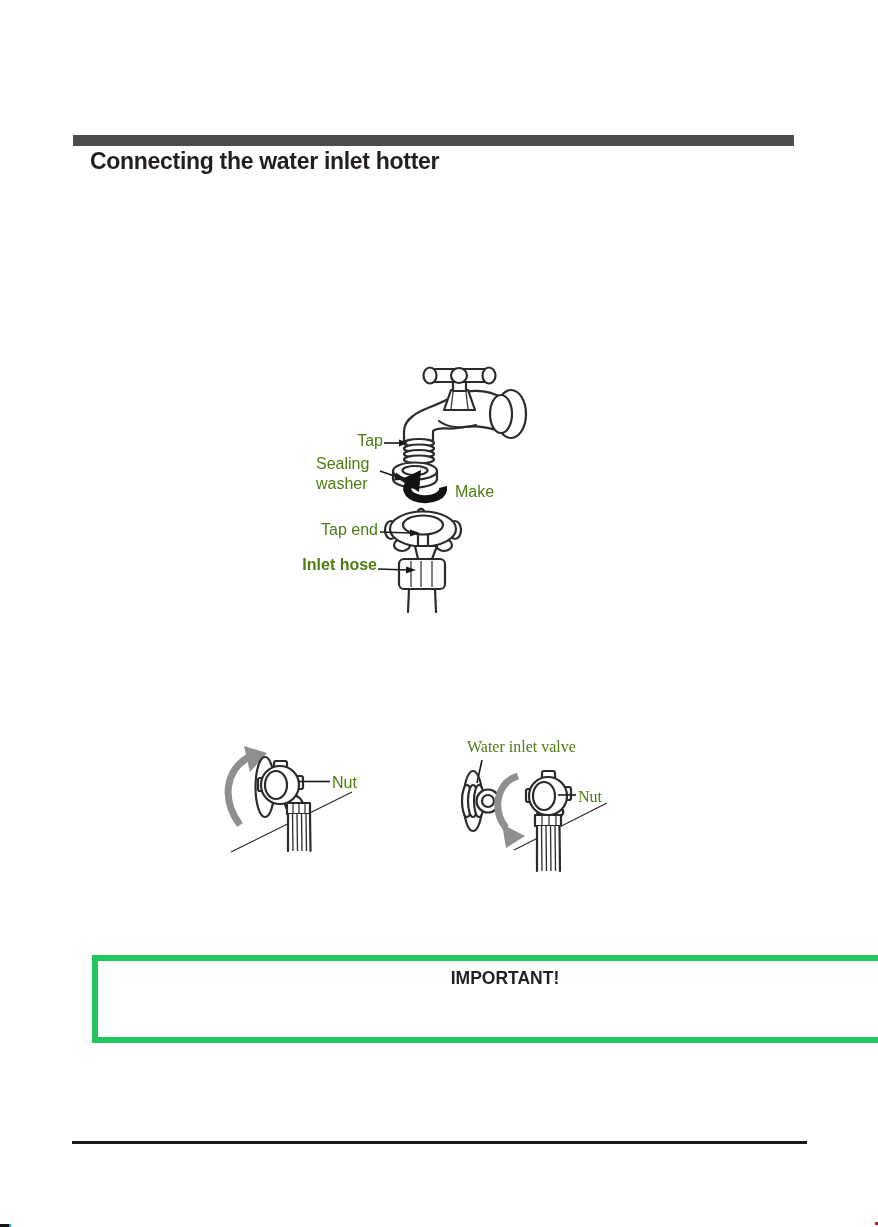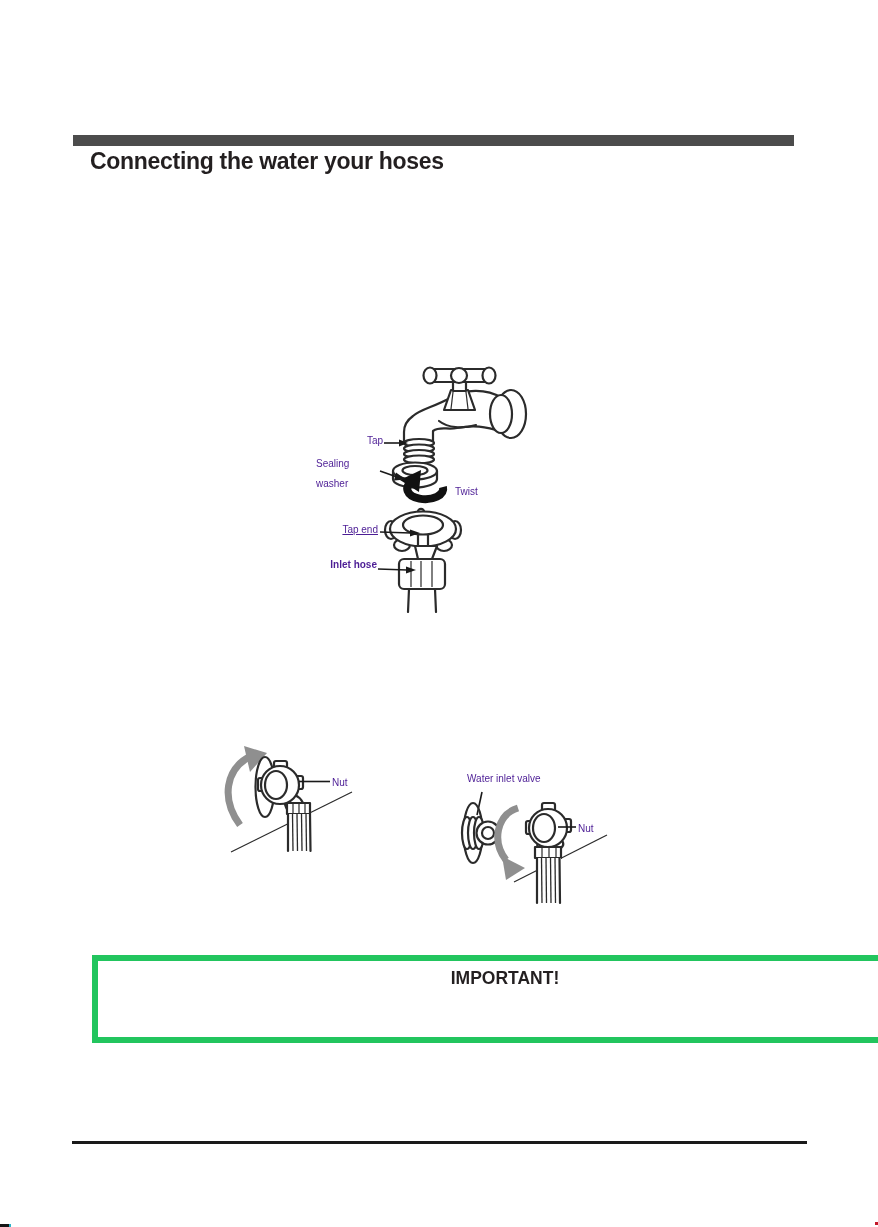--- a/index.html
+++ b/index.html
@@ -10,28 +10,28 @@
   }
   .accent-bar{position:absolute;left:73px;top:135px;width:721px;height:11px;background:#4c4c4c;}
   .page-title{
     position:absolute;left:90px;top:148px;margin:0;
     font-size:23px;font-weight:bold;letter-spacing:-0.3px;white-space:nowrap;
   }
   .diagram{position:absolute;}
   .diagram svg{position:absolute;left:0;top:0;display:block;}
   .diagram-tap{left:280px;top:358px;width:290px;height:255px;}
   .diagram-loosen{left:215px;top:735px;width:180px;height:130px;}
-  .diagram-tighten{left:430px;top:758px;width:215px;height:152px;}
+  .diagram-tighten{left:430px;top:726px;width:215px;height:152px;font-family:Liberation Serif, serif;}
   .dlabel{
-    position:absolute;font-size:10px;line-height:19px;white-space:nowrap;color:#4c1d95;
+    position:absolute;font-size:16px;line-height:19px;white-space:nowrap;color:#4d7c0f;
   }
   .lbl-tap{right:187px;top:73px;}
   .lbl-washer{right:192px;top:96px;width:62px;white-space:normal;text-align:left;line-height:20px;}
   .lbl-twist{left:175px;top:124px;}
-  .lbl-tapend{right:192px;top:162px;text-decoration:underline;}
+  .lbl-tapend{right:192px;top:162px;}
   .lbl-inlethose{right:193px;top:197px;font-weight:bold;}
   .lbl-nut-left{left:117px;top:38px;}
   .lbl-valve{left:37px;top:11px;}
   .lbl-nut-right{left:148px;top:61px;}
   .important-box{
     position:absolute;left:92px;top:955px;width:826px;height:88px;
     border:6px solid #22c55e;box-sizing:border-box;
   }
   .important-title{text-align:center;font-weight:bold;font-size:17.5px;margin:7px 0 0 0;}
   .important-line{font-size:17.5px;margin:5px 0 0 27px;letter-spacing:-0.1px;}
@@ -50,21 +50,21 @@
   svg .gray-arrow{stroke:#8f8f8f;stroke-width:7;fill:none;stroke-linecap:butt;}
   svg .gray-head{fill:#8f8f8f;stroke:none;}
   svg .black-arc{stroke:#111111;stroke-width:8;fill:none;stroke-linecap:butt;}
   svg .black-head{fill:#111111;stroke:none;}
   svg .white-under{fill:#ffffff;stroke:none;}
 </style>
 </head>
 <body style="color: rgb(35, 31, 32);">
 
 <div class="accent-bar" style="background: rgb(76, 76, 76);"></div>
-<h1 class="page-title">Connecting the water your hoses</h1>
+<h1 class="page-title">Connecting the water inlet hotter</h1>
 
 <div class="diagram diagram-tap">
   <svg width="290" height="255" viewBox="0 0 290 255">
 
     <g>
       <path class="ink" d="M222 40 C206 30 184 31 170 40 C154 49 141 51 133 58 C126 63 124 68 124 74 L124 83 L153 83 L153 73 C160 68 167 72 177 70 C193 67 205 68 222 74 Z"></path>
       <path class="ink-none" d="M196 67 C182 71 168 70 159 63"></path>
       <ellipse class="ink" cx="231" cy="56" rx="15" ry="24"></ellipse>
       <ellipse class="ink" cx="221" cy="56" rx="11" ry="19"></ellipse>
       <path class="ink" d="M164 52 L171 32 L188 32 L195 52 Z"></path>
@@ -125,21 +125,21 @@
       <line class="leader" x1="100" y1="113" x2="117" y2="119"></line>
       <polygon class="head" points="126,121.5 116,114.5 114,122.6"></polygon>
       <line class="leader" x1="100" y1="174" x2="131" y2="175"></line>
       <polygon class="head" points="140,175 130,171.5 130,178.5"></polygon>
       <line class="leader" x1="98" y1="211" x2="127" y2="212"></line>
       <polygon class="head" points="136,212 126,208.5 126,215.5"></polygon>
     </g>
   </svg>
   <div class="dlabel lbl-tap">Tap</div>
   <div class="dlabel lbl-washer">Sealing washer</div>
-  <div class="dlabel lbl-twist">Twist</div>
+  <div class="dlabel lbl-twist">Make</div>
   <div class="dlabel lbl-tapend">Tap end</div>
   <div class="dlabel lbl-inlethose">Inlet hose</div>
 </div>
 
 <div class="diagram diagram-loosen">
   <svg width="180" height="130" viewBox="0 0 180 130">
     <line class="thin" x1="16" y1="117" x2="137" y2="57"></line>
     <g>
       <path class="gray-arrow" d="M25 90 C6 64 10 34 36 21"></path>
       <polygon class="gray-head" points="52,18 29,11 35,37"></polygon>

